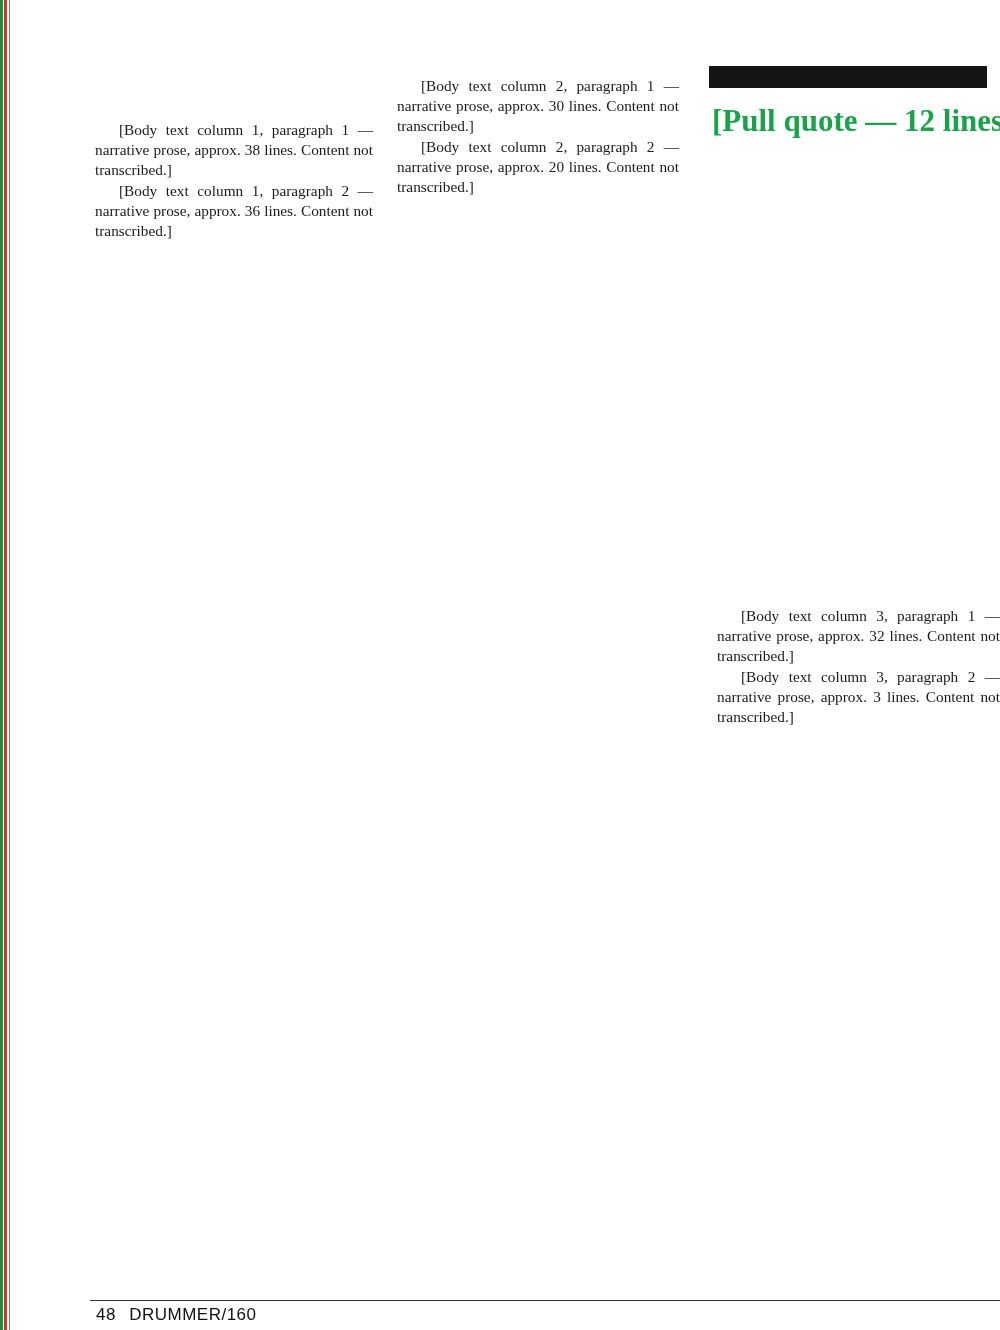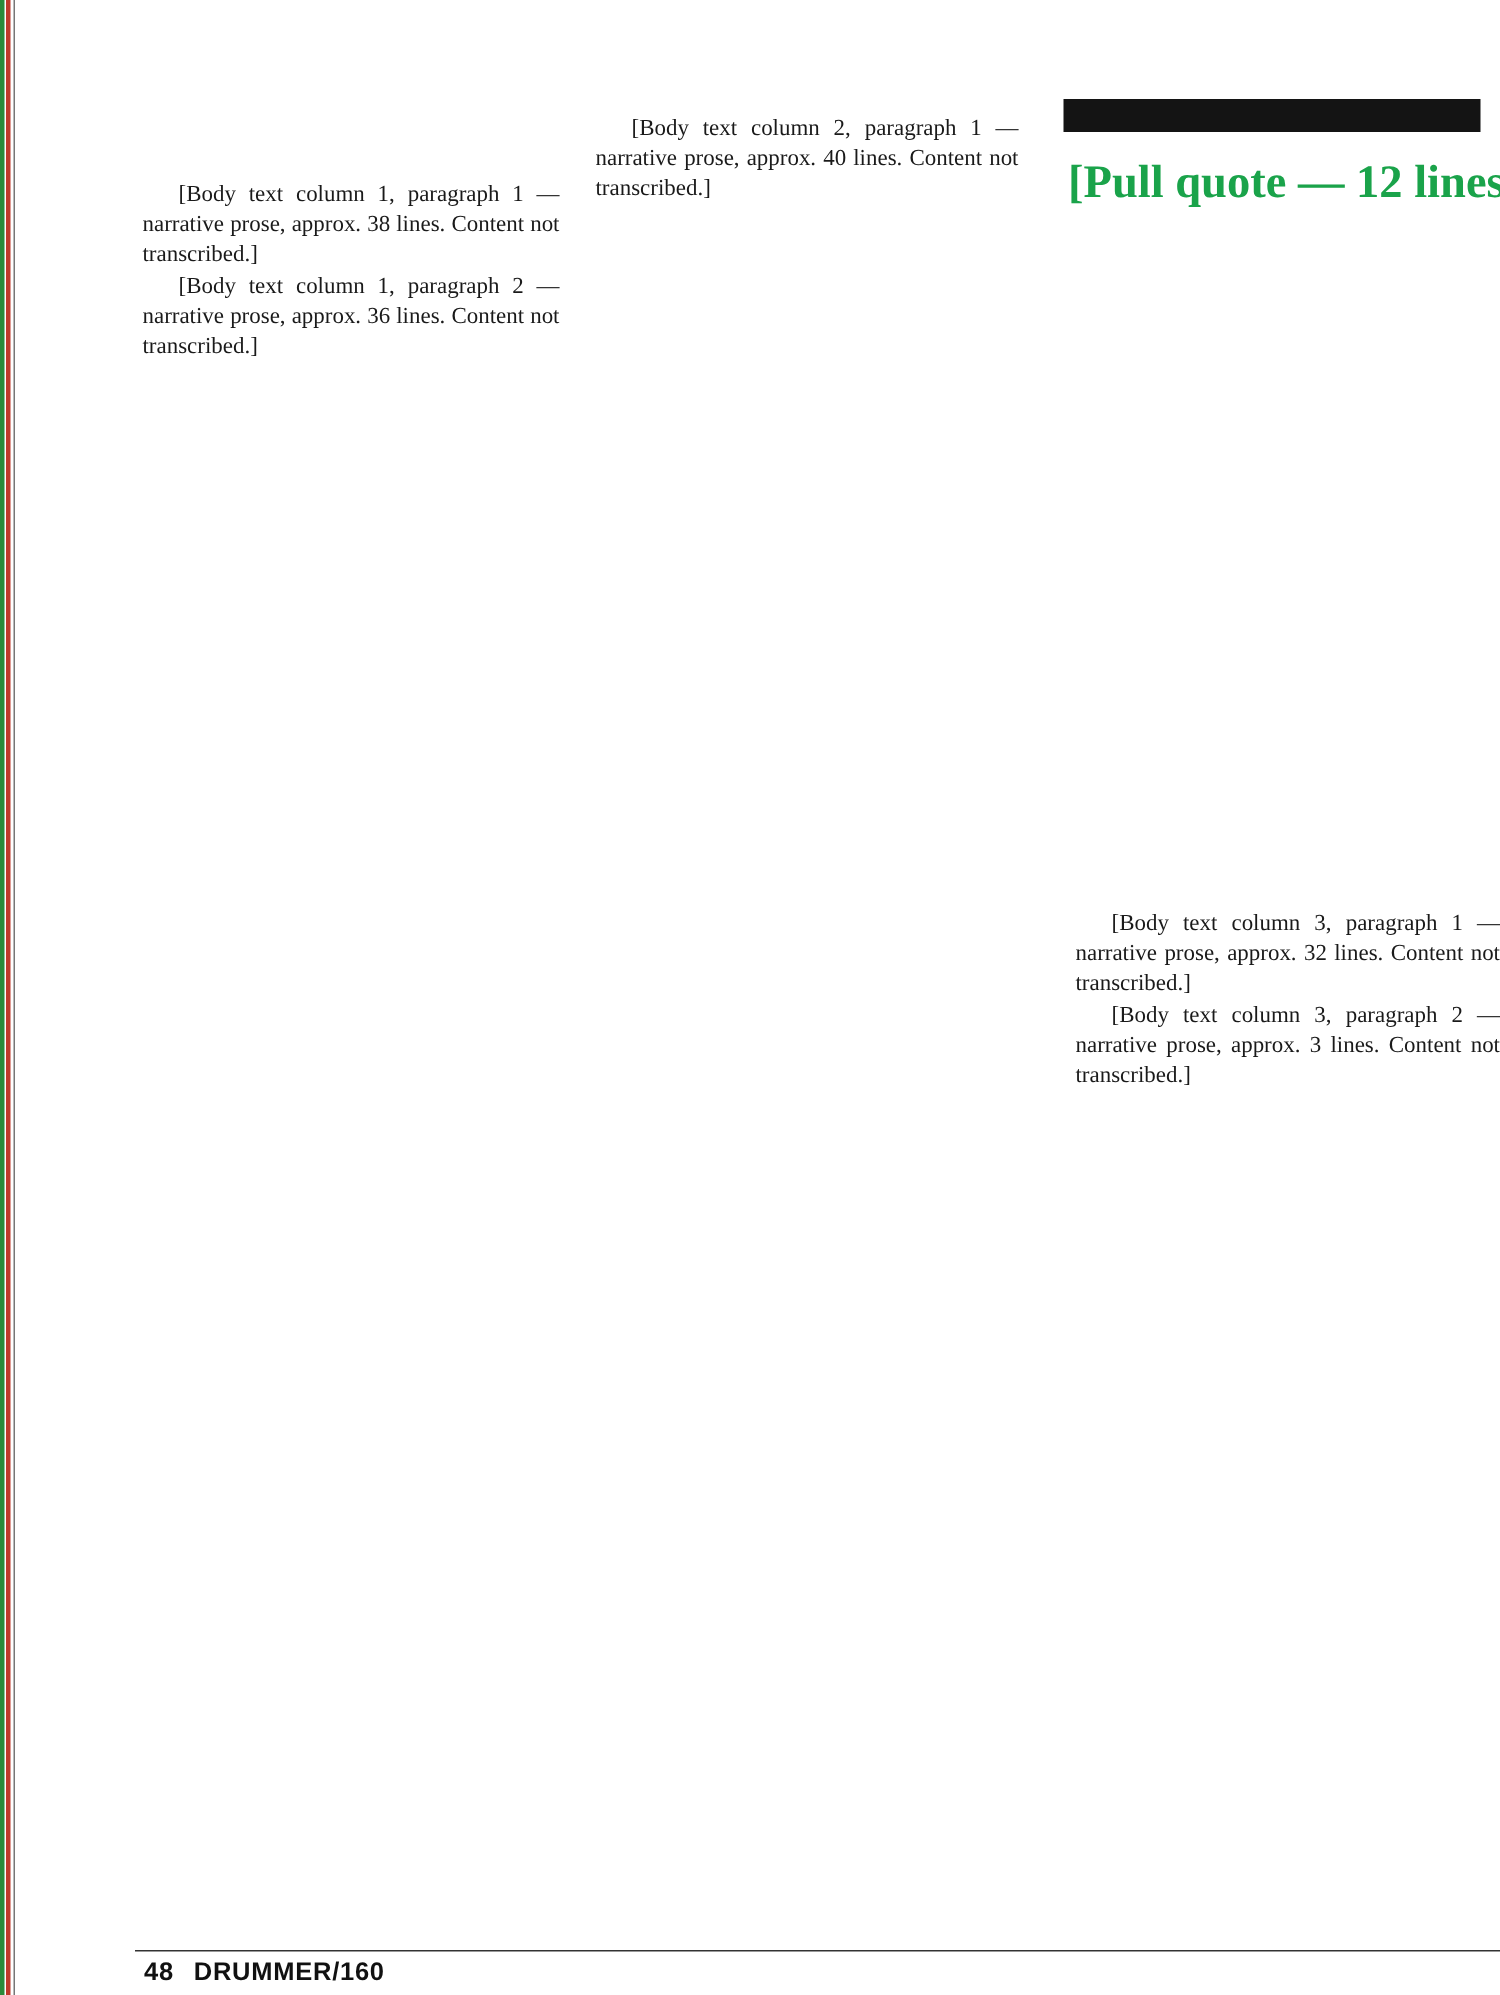--- a/index.html
+++ b/index.html
@@ -10,37 +10,38 @@
   .edge.k{left:9px;width:1px;background:#777;}
   .col{position:absolute;font-size:15.3px;line-height:20.2px;text-align:justify;}
   .col p{margin:0;text-indent:24px;}
   .col1{left:95px;top:76px;width:278px;margin-top:44px;}
   .col2{left:397px;top:76px;width:282px;}
   .col3{left:717px;top:606px;width:283px;}
   .bar{position:absolute;left:709px;top:66px;width:278px;height:22px;background:#141414;}
   .pull{position:absolute;left:712px;top:100px;width:276px;text-align:right;color:#1aa34a;font-family:"Liberation Serif",serif;font-weight:bold;font-size:31px;line-height:41.2px;}
   .pull div{white-space:nowrap;}
   .rule{position:absolute;left:90px;top:1300px;width:910px;height:1px;background:#333;}
-  .footer{position:absolute;left:96px;top:1305px;font-family:"Liberation Sans",sans-serif;font-weight:bold;font-size:17px;letter-spacing:0.5px;color:#111;}
+  .footer{position:absolute;left:96px;top:1305px;font-family:"Liberation Sans",sans-serif;font-weight:normal;font-size:17px;letter-spacing:0.5px;color:#111;}
   .footer span{margin-right:8px;}
 </style>
 </head>
 <body>
 
 <div class="edge g"></div>
 <div class="edge r"></div>
 <div class="edge k"></div>
 
 <div class="col col1">
   <p>[Body text column 1, paragraph 1 — narrative prose, approx. 38 lines. Content not transcribed.]</p>
   <p>[Body text column 1, paragraph 2 — narrative prose, approx. 36 lines. Content not transcribed.]</p>
 </div>
 
 <div class="col col2">
-  <p>[Body text column 2, paragraph 1 — narrative prose, approx. 40 lines. Content not transcribed.]</p>
+  <p>[Body text column 2, paragraph 1 — narrative prose, approx. 30 lines. Content not transcribed.]</p>
+  <p>[Body text column 2, paragraph 2 — narrative prose, approx. 20 lines. Content not transcribed.]</p>
 </div>
 
 <div class="bar"></div>
 
 <div class="pull">
   <div>[Pull quote — 12 lines of large green bold text, not transcribed]</div>
 </div>
 
 <div class="col col3">
   <p>[Body text column 3, paragraph 1 — narrative prose, approx. 32 lines. Content not transcribed.]</p>

